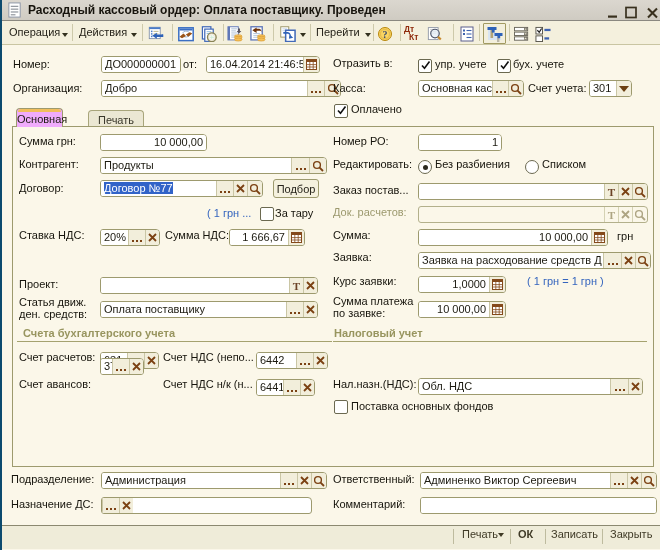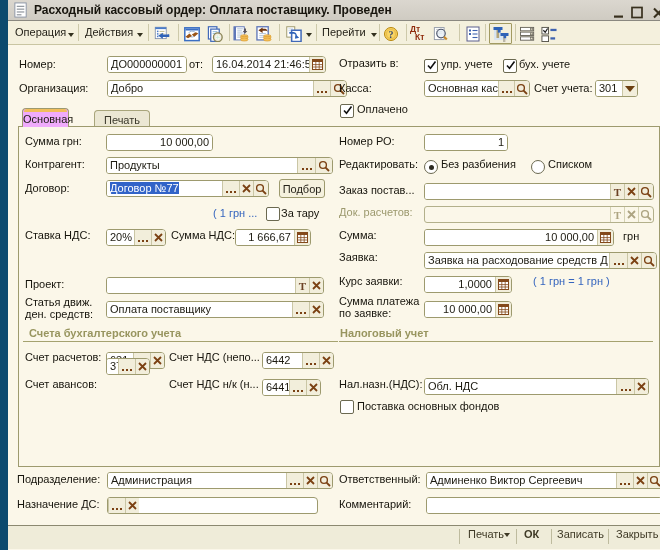--- a/index.html
+++ b/index.html
@@ -1,17 +1,17 @@
 <!DOCTYPE html>
 <html><head><meta charset="utf-8">
 <style>
 *{margin:0;padding:0;box-sizing:border-box}
 html,body{width:660px;height:550px;overflow:hidden}
 body{font-family:"Liberation Sans",sans-serif;font-size:11px;background:#FBF7E9;position:relative;color:#1c1a10}
-#win{position:absolute;inset:0;border-left:8px solid #0c4a6e}
+#win{position:absolute;inset:0;border-left:2px solid #0c4a6e}
 
 #titlebar{position:absolute;left:0;top:0;width:658px;height:21px;background:linear-gradient(#DBD7CF,#CFCBC2);border-bottom:1px solid #8A8880}
 #title{position:absolute;left:26px;top:3px;font-size:12px;font-weight:bold;color:#17140D;white-space:nowrap}
 
 #toolbar{position:absolute;left:0;top:21px;width:658px;height:24px;background:#F4F0DD;border-bottom:1px solid #C9C5A2}
 .tbtxt{position:absolute;top:5px;font-size:11px;color:#26231a;white-space:nowrap}
 .tsep{position:absolute;top:3px;width:1px;height:17px;background:#CDC9AA}
 .ticon{position:absolute;top:5px;width:16px;height:16px}
 .darr{position:absolute;width:0;height:0;border-left:3.5px solid transparent;border-right:3.5px solid transparent;border-top:4px solid #33301f}
 

